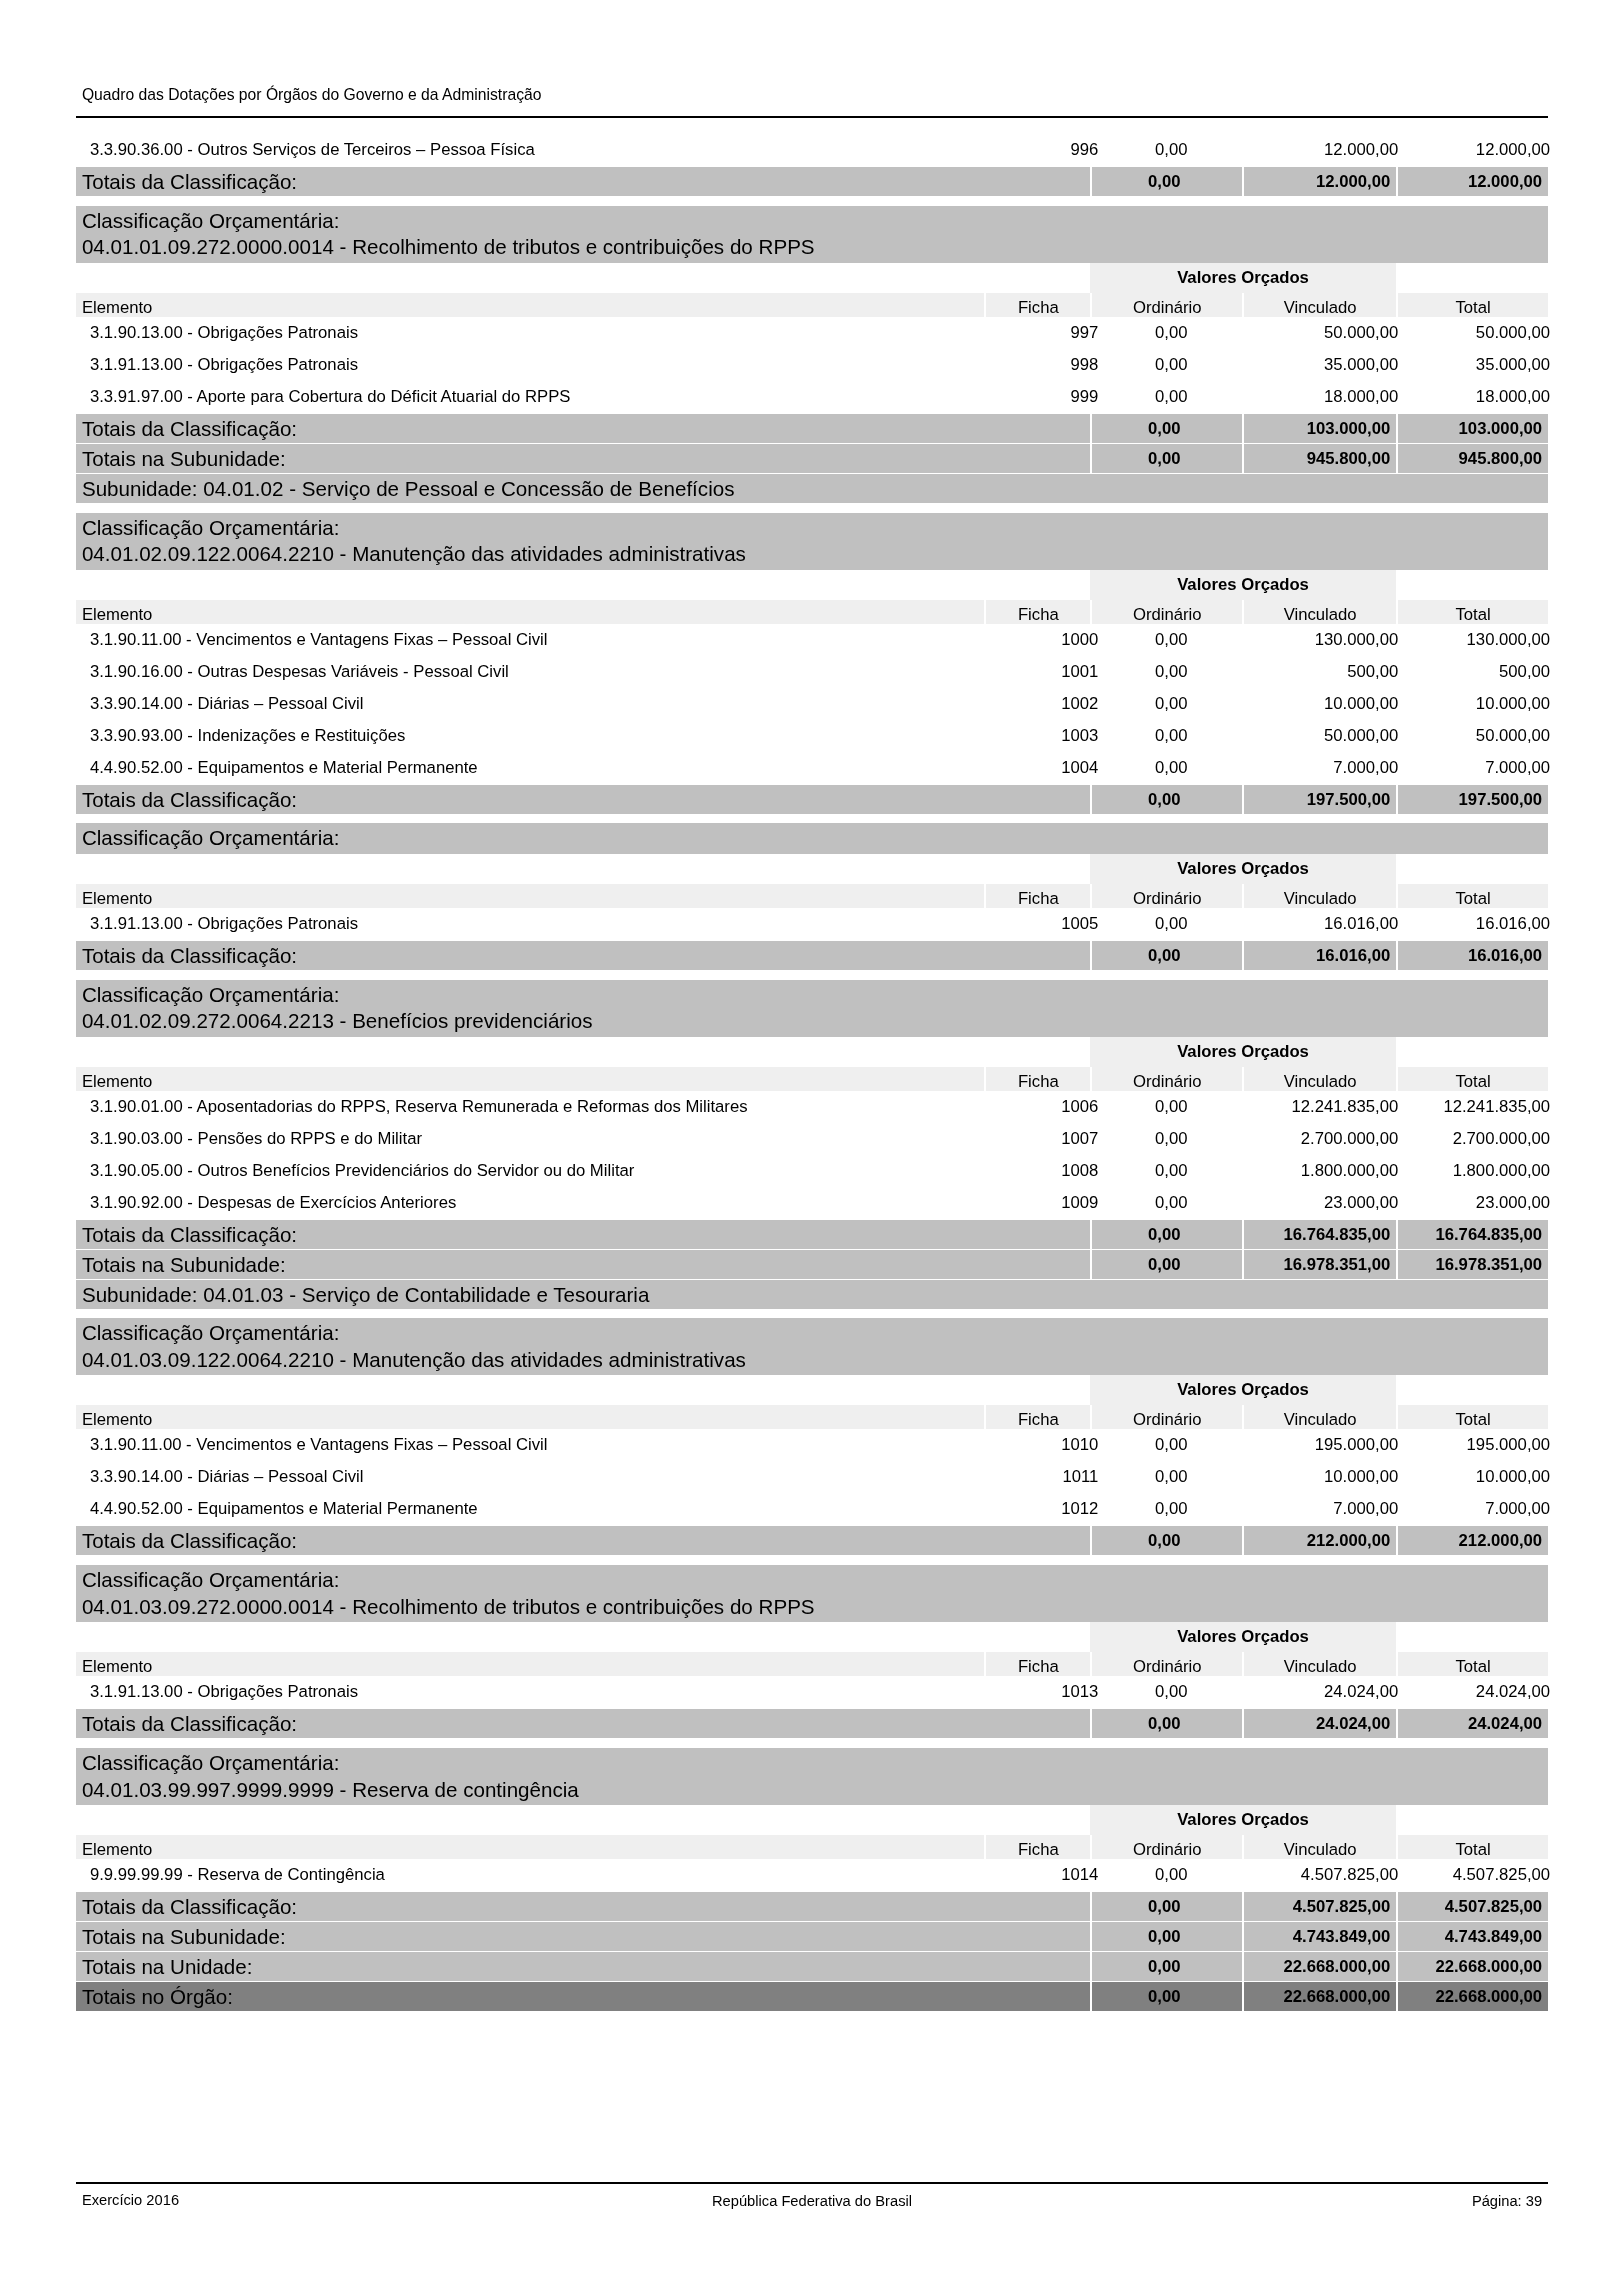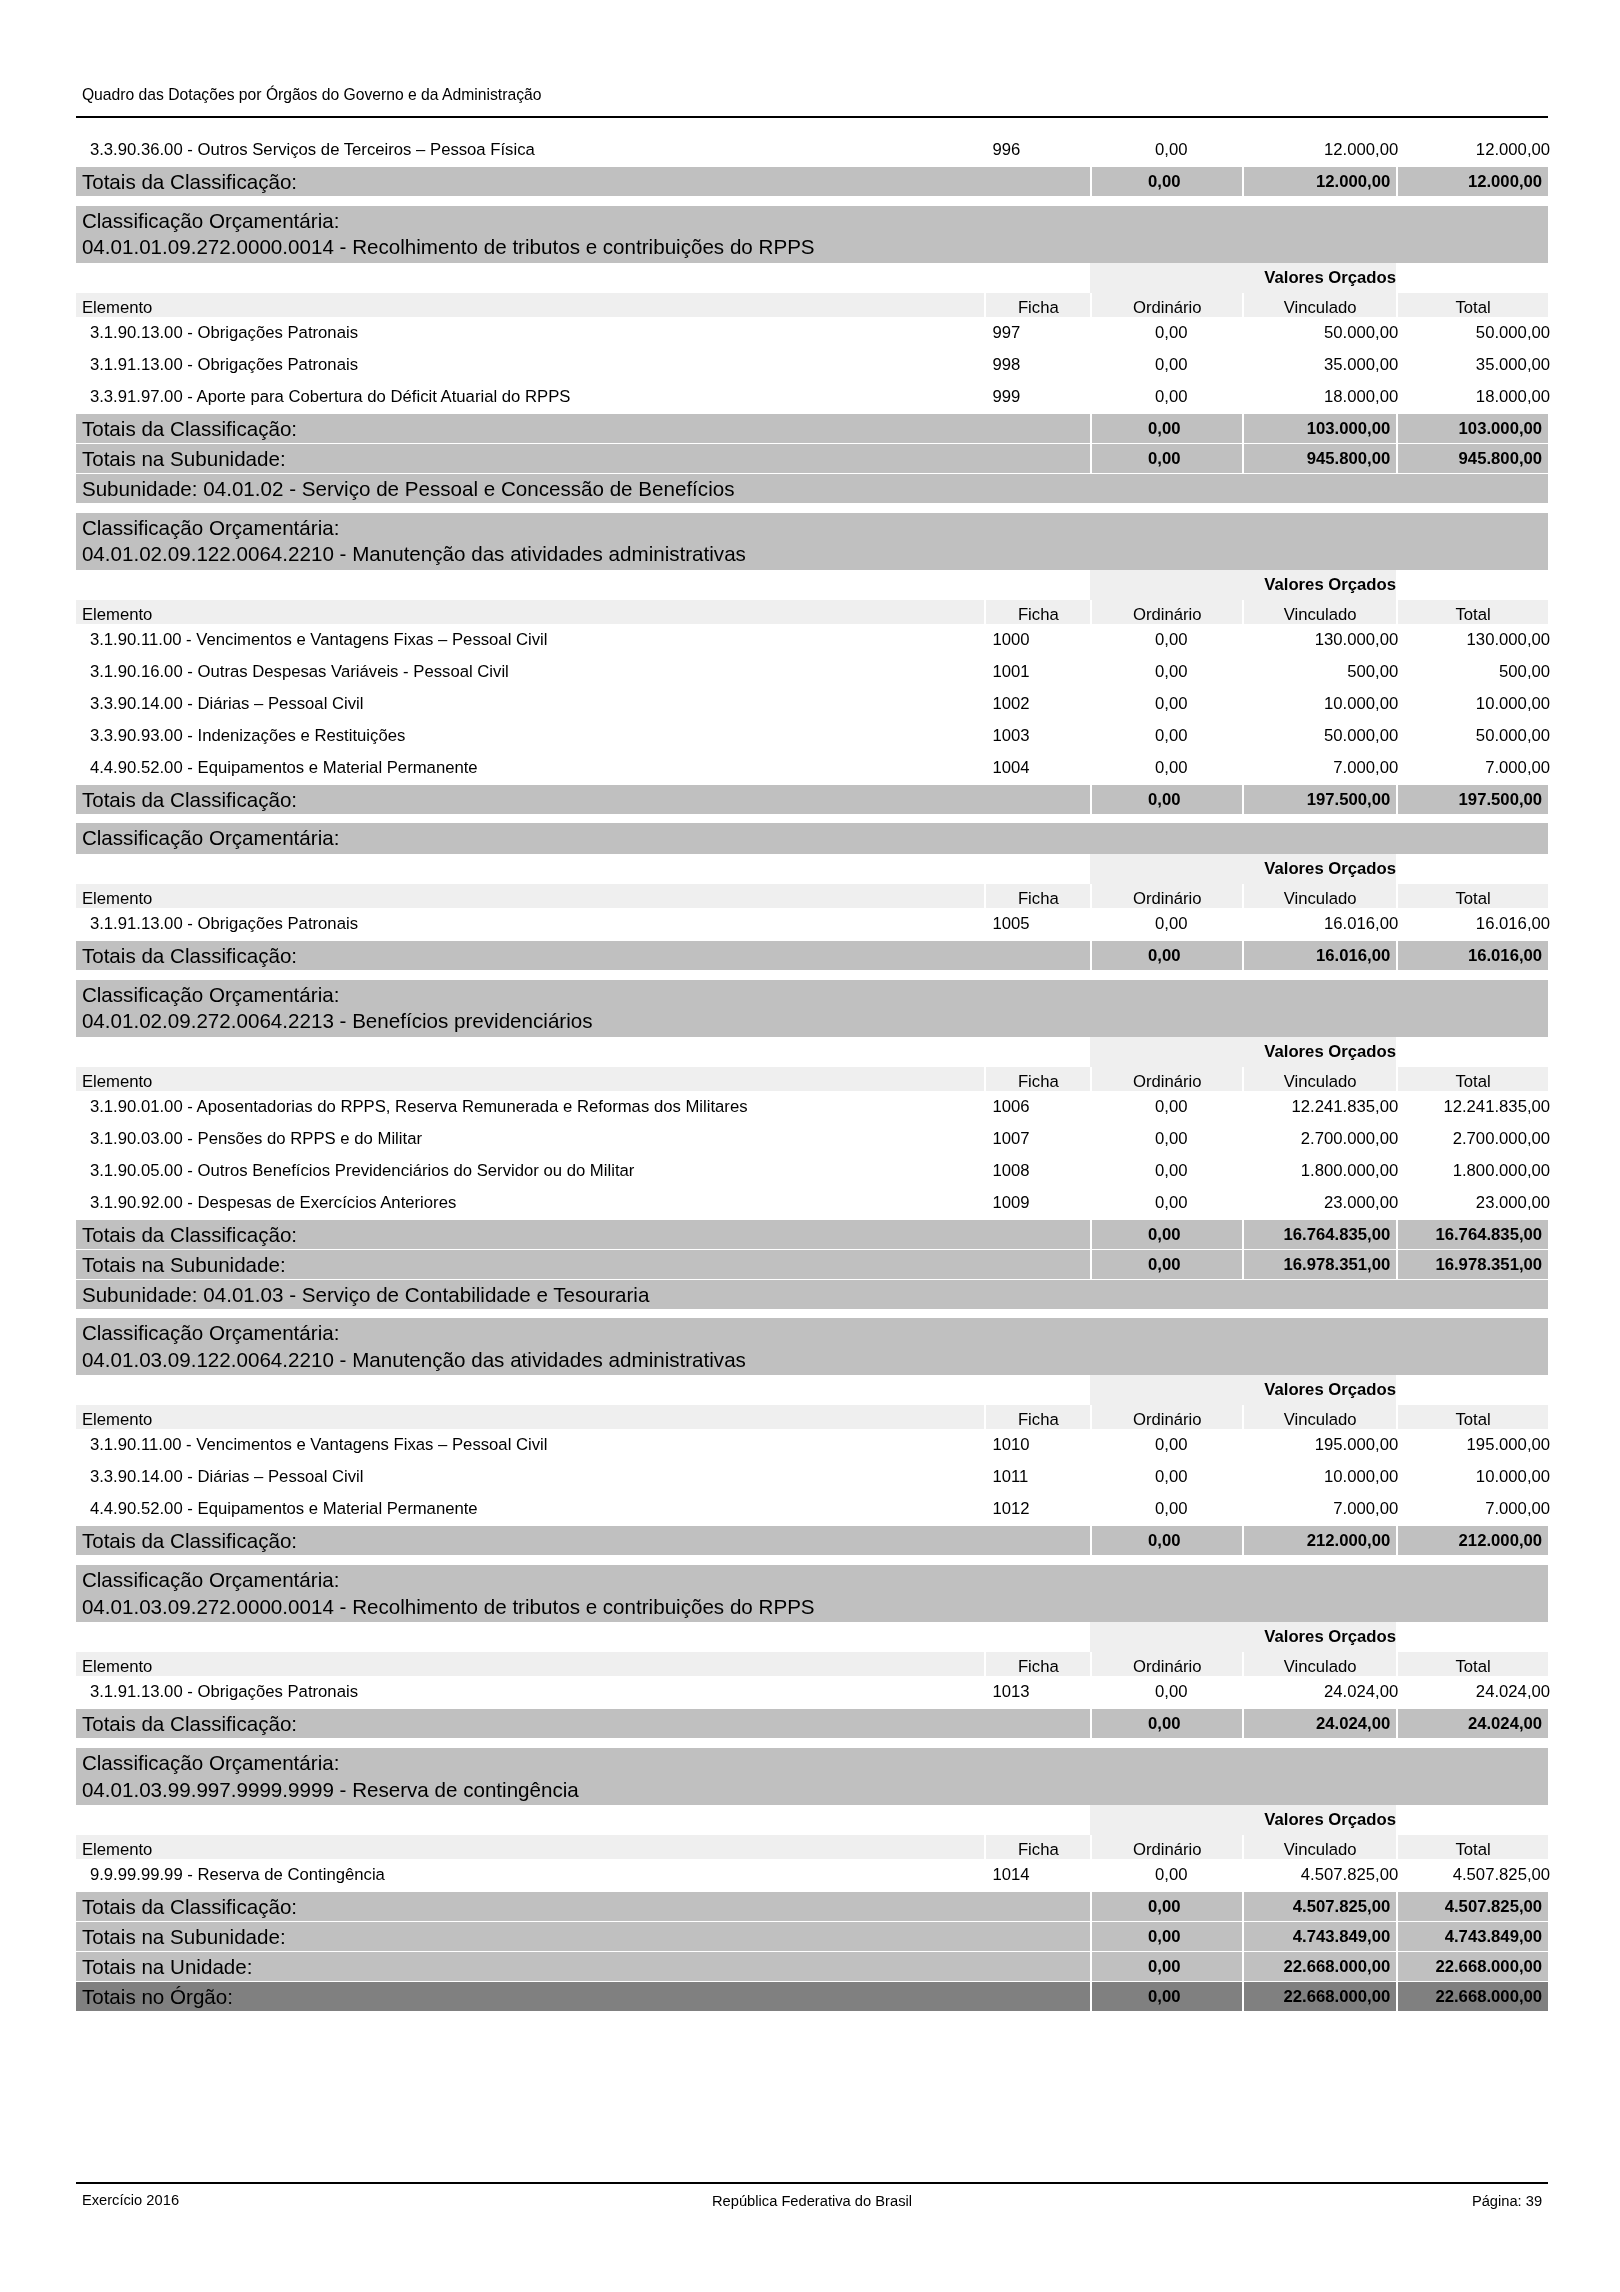--- a/index.html
+++ b/index.html
@@ -3,35 +3,35 @@
 <meta charset="utf-8">
 <style>
   html, body { margin:0; padding:0; background:#fff; }
   body { width:1620px; height:2293px; position:relative; font-family:"Liberation Sans", sans-serif; color:#000; }
   .page { position:absolute; left:76px; top:0; width:1472px; }
   .hdr-title { position:absolute; left:5.9px; top:86px; font-size:15.7px; }
   .hdr-rule { position:absolute; left:0; top:116px; width:1472px; height:2px; background:#000; }
   .content { position:absolute; left:0; top:134px; width:1472px; }
   .row { display:flex; width:1472px; box-sizing:border-box; }
   .c-el { width:909px; padding-left:5.9px; box-sizing:border-box; white-space:nowrap; overflow:hidden; }
-  .c-fi { width:106px; text-align:left; box-sizing:border-box; }
+  .c-fi { width:106px; text-align:right; box-sizing:border-box; }
   .c-or { width:152px; text-align:center; padding-right:5.9px; box-sizing:border-box; }
   .c-vi { width:154px; text-align:right; padding-right:5.9px; box-sizing:border-box; }
   .c-to { width:152px; text-align:right; padding-right:5.9px; box-sizing:border-box; }
   .item { height:32px; line-height:32px; font-size:16.7px;margin-left:8px; }
   .total { height:29px; line-height:29px; background:#c0c0c0; margin-top:1px; font-size:20.6px; }
   .total .c-el { font-size:20.6px; }
   .total .c-or, .total .c-vi, .total .c-to { font-size:16.7px; font-weight:bold; border-left:2px solid #fff; }
   .total .c-fi { }
   .total.dark { background:#808080; }
   .section { background:#c0c0c0; margin-top:9.8px; padding:2px 5.9px; font-size:20.6px; line-height:26.5px; }
   .subunit { background:#c0c0c0; margin-top:1px; height:29px; line-height:29px; padding-left:5.9px; font-size:20.6px; }
   .vo-row { height:30px; display:flex; }
   .vo-spacer { width:1014px; }
-  .vo-cell { width:306px; background:#efefef; text-align:right; font-weight:bold; font-size:16.7px; line-height:30px; }
+  .vo-cell { width:306px; background:#efefef; text-align:center; font-weight:bold; font-size:16.7px; line-height:30px; }
   .colhdr { height:24px; line-height:30px; font-weight:normal; font-size:16.7px; }
   .colhdr > div { background:#efefef; }
   .colhdr .c-fi, .colhdr .c-or, .colhdr .c-vi, .colhdr .c-to { text-align:center; border-left:2px solid #fff; padding-right:0; }
   .footer-rule { position:absolute; left:0; top:2182px; width:1472px; height:2px; background:#000; }
   .footer-left { position:absolute; left:5.9px; top:2192px; font-size:14.7px;text-align:center; }
   .footer-center { position:absolute; left:0; width:1472px; top:2193px; text-align:center; font-size:14.7px; }
   .footer-right { position:absolute; right:5.9px; top:2193px; font-size:14.7px; }
 </style>
 </head>
 <body>

